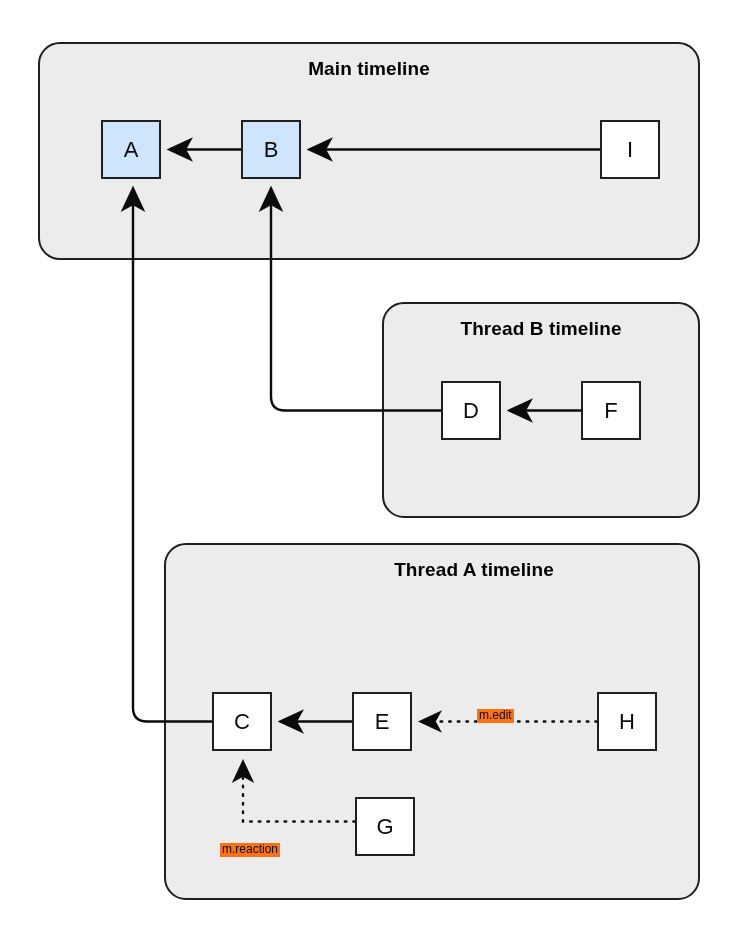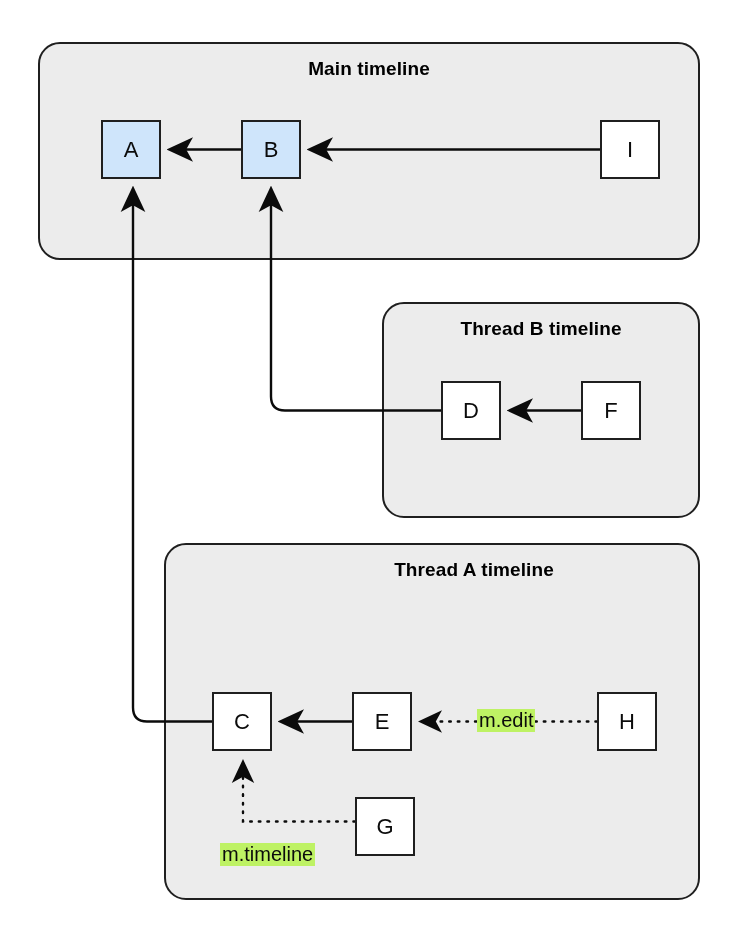--- a/index.html
+++ b/index.html
@@ -56,23 +56,23 @@
     font-size: 22px;
     color: #0b0b0b;
     font-family: "Liberation Sans", sans-serif;
     line-height: 1;
   }
   .node.highlight {
     background: #cfe5fb;
   }
   .edge-label {
     position: absolute;
-    font-size: 20px;
+    font-size: 12px;
     color: #0b0b0b;
-    background: #bef264;
+    background: #f97316;
     padding: 0 2px;
     font-family: "Liberation Sans", sans-serif;
     white-space: nowrap;
     line-height: 1.15;
   }
 </style>
 </head>
 <body>
 
 <div id="stage">
@@ -135,15 +135,15 @@
     <span>E</span>
   </div>
   <div class="node" style="left:597px; top:692px;">
     <span>H</span>
   </div>
   <div class="node" style="left:355px; top:797px;">
     <span>G</span>
   </div>
 
   <div class="edge-label" style="left:477px; top:709px;">m.edit</div>
-  <div class="edge-label" style="left:220px; top:843px;">m.timeline</div>
+  <div class="edge-label" style="left:220px; top:843px;">m.reaction</div>
 
 </div>
 
 </body></html>

